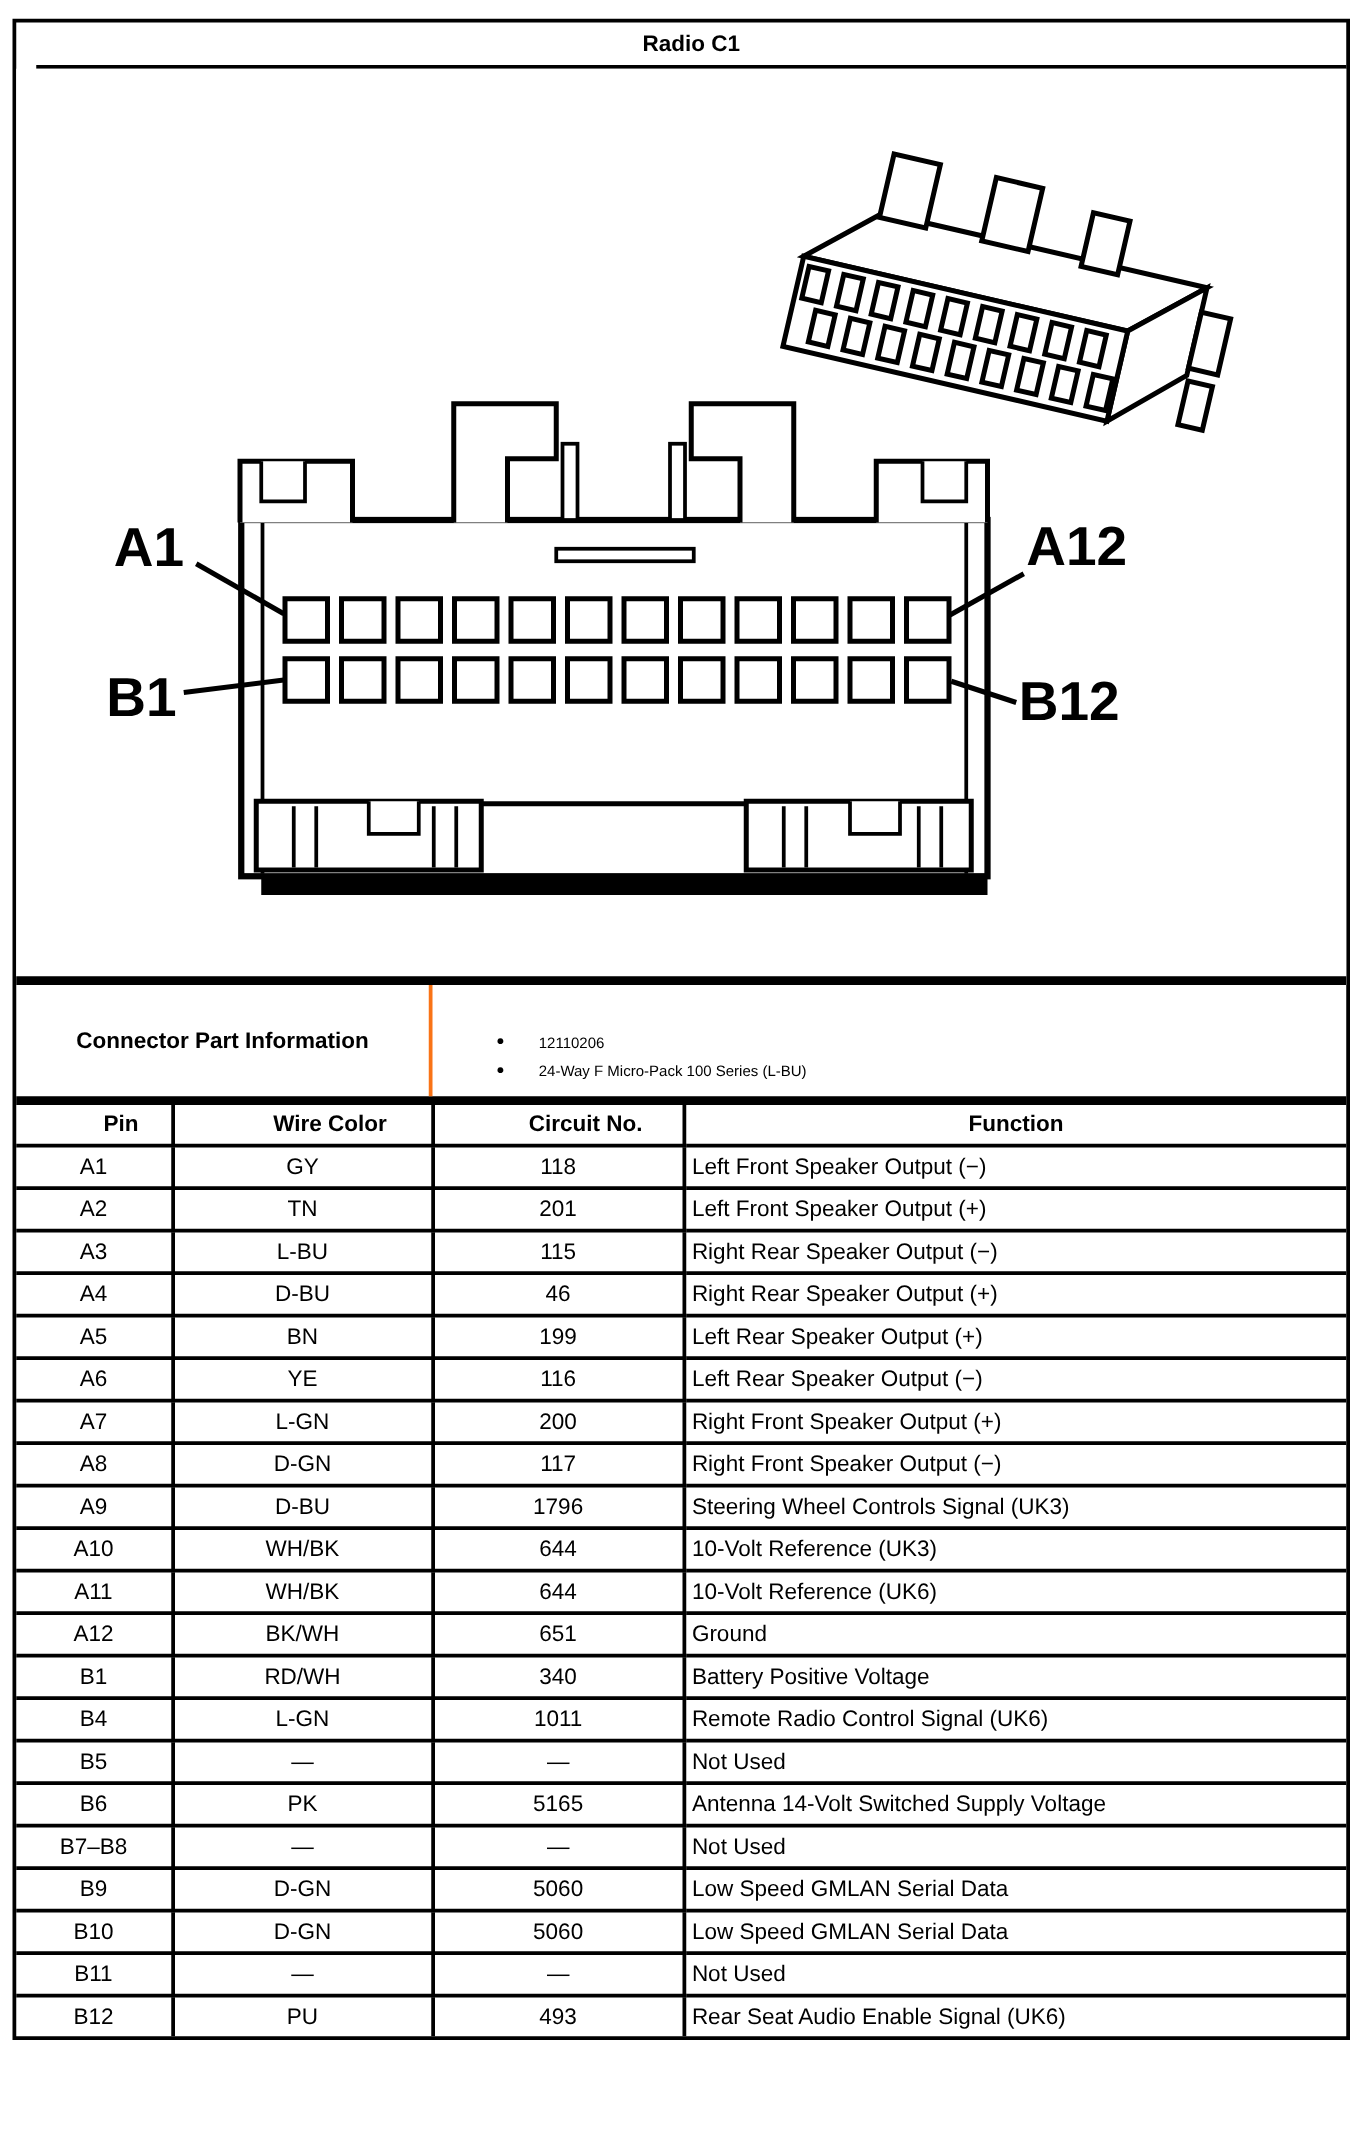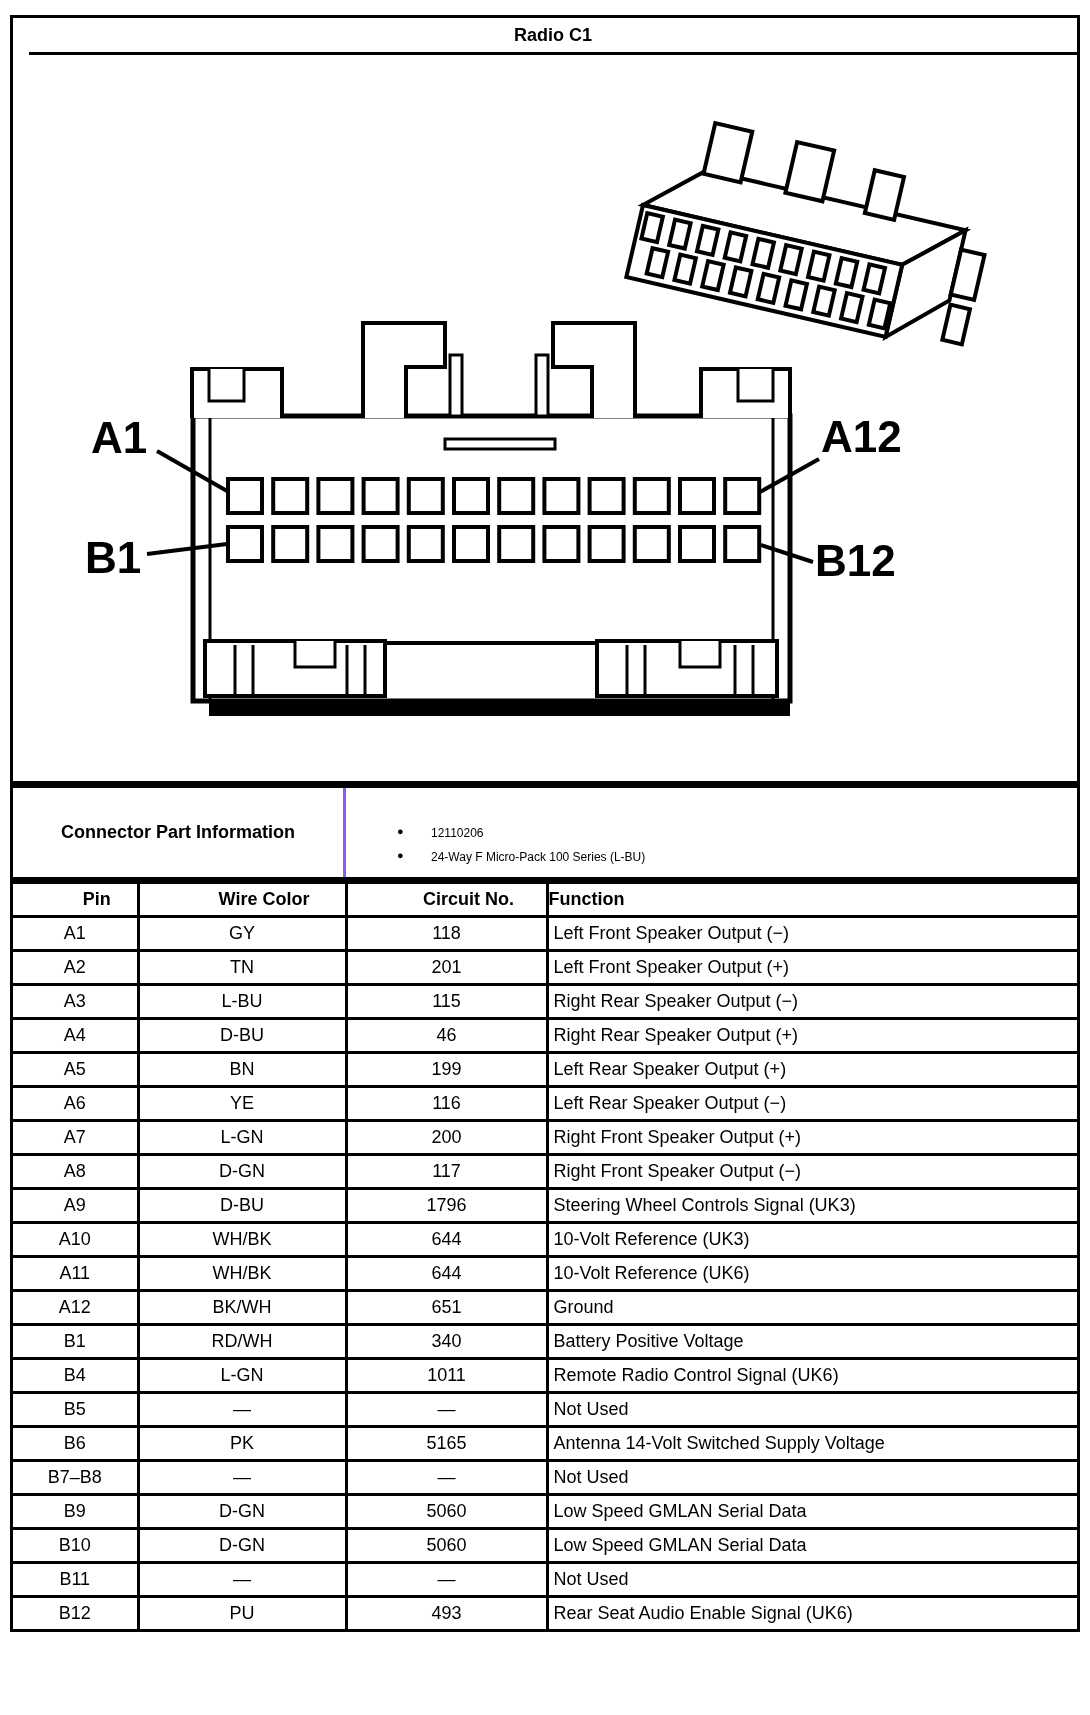--- a/index.html
+++ b/index.html
@@ -9,35 +9,35 @@
              font-weight:bold;font-size:18px;margin-left:16px;}
   .diagram{height:726px;border-bottom:7px solid #000;position:relative;background:#fff;}
   .diagram svg{display:block;}
   .diagram svg rect,.diagram svg path,.diagram svg line,.diagram svg polygon{fill:#fff;stroke:#000;stroke-width:4;stroke-linejoin:miter;}
   .diagram svg line{fill:none;}
   .diagram svg .sw3{stroke-width:3;}
   .diagram svg .sw5{stroke-width:5;}
   .diagram svg .band{fill:#000;stroke:none;}
   .diagram svg text{font-family:"Liberation Sans",sans-serif;font-weight:bold;font-size:44px;fill:#000;stroke:none;}
   .cpi{display:flex;height:89px;border-bottom:7px solid #000;}
-  .cpi-label{width:330px;border-right:3px solid #8b5cf6;display:flex;align-items:center;justify-content:center;
+  .cpi-label{width:330px;border-right:3px solid #f97316;display:flex;align-items:center;justify-content:center;
              font-weight:bold;font-size:18px;text-align:center;}
   .cpi-bullets{flex:1;display:flex;flex-direction:column;justify-content:flex-end;gap:9px;font-size:12px;}
   .cpi-bullets ul{margin:0;padding:0 0 0 51px;list-style:none;}
   .cpi-bullets li{margin:0 0 9px 0;}
   .cpi-bullets li:last-child{margin-bottom:13px;}
   .cpi-bullets li::before{content:"\25CF";font-size:11px;display:inline-block;width:34px;vertical-align:2px;}
   table{border-collapse:collapse;table-layout:fixed;width:1064px;font-size:18px;}
   th,td{border:3px solid #000;height:31px;padding:0;text-align:center;white-space:nowrap;overflow:hidden;}
   th{font-weight:bold;border-top:none;padding-left:44px;}
   th:first-child,td:first-child{border-left:none;}
   th:last-child,td:last-child{border-right:none;}
   tbody tr:last-child td{border-bottom:none;}
   td:last-child,th:last-child{text-align:left;padding-left:5px;}
-  th:last-child{padding-left:0;}
+  th:last-child{text-align:center;padding-left:0;}
 </style>
 </head>
 <body>
 
 <div class="frame">
 
   <div class="title-bar">
     <span>Radio C1</span>
   </div>
 

